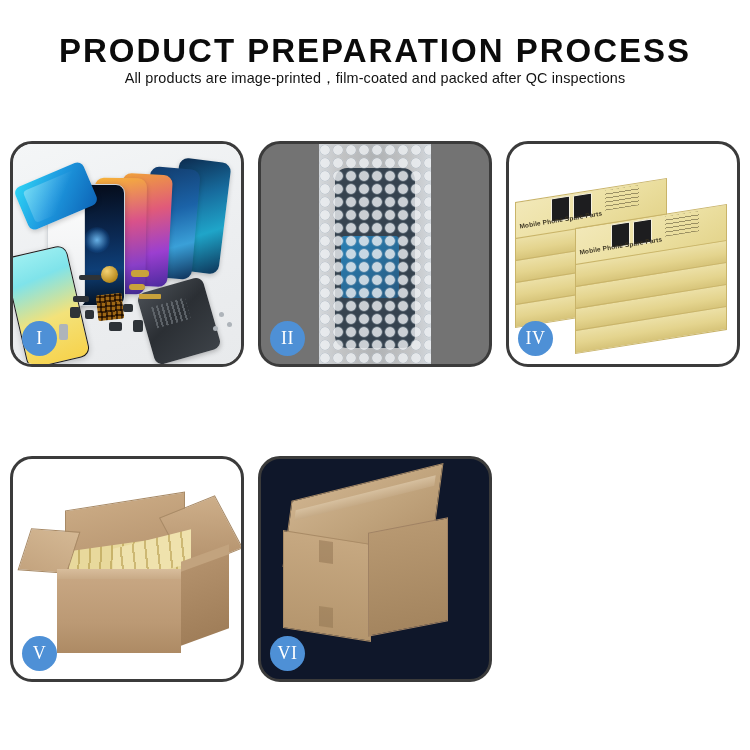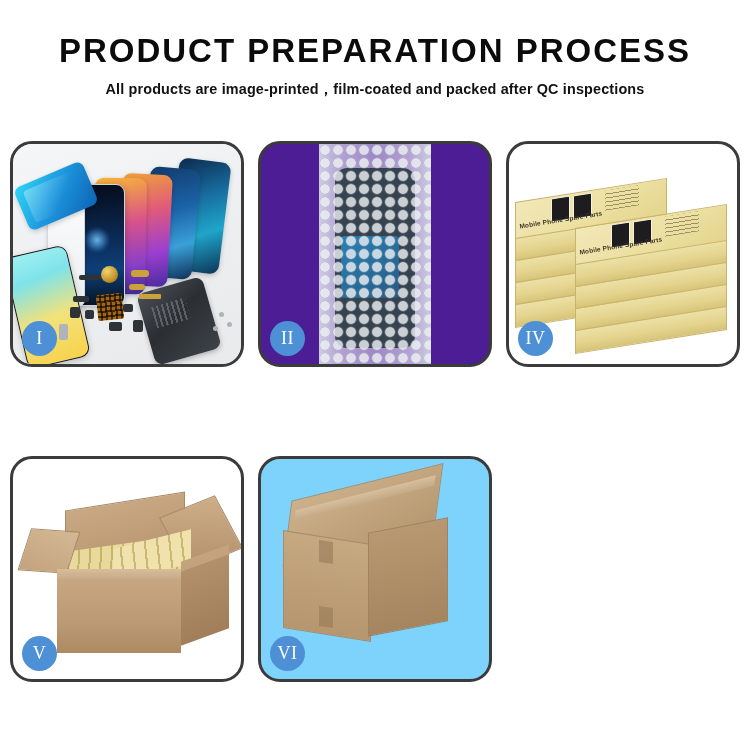--- a/index.html
+++ b/index.html
@@ -23,24 +23,23 @@
   .title {
     font-family: "Liberation Sans", sans-serif;
     font-size: 33px;
     font-weight: 700;
     letter-spacing: 2.0px;
     color: #0b0b0b;
     line-height: 1.05;
     white-space: nowrap;
   }
   .subtitle {
-    margin-top: 11px;
     font-family: "Liberation Sans", sans-serif;
     font-size: 14.4px;
-    font-weight: 700;
+    font-weight: 400;
     letter-spacing: 0.15px;
     color: #121212;
     white-space: nowrap;
   }
 
   
   .grid {
     position: absolute;
     top: 141px;
     left: 10px;
@@ -178,21 +177,21 @@
   }
   .part {
     position: absolute;
     background: #2e3338;
     border-radius: 2px;
   }
   .part.flex { background: #c9a23b; border-radius: 1px; }
   .part.silver { background: #aeb4ba; }
 
   
-  .p2 { background: #4c1d95; }
+  .p2 { background: #737373; }
   .bw-bag {
     position: absolute; left: 58px; top: 0px;
     width: 112px; height: 226px;
     background: linear-gradient(90deg,rgba(228,233,238,.85) 0%,rgba(247,249,251,.6) 20%,rgba(236,241,245,.5) 50%,rgba(247,249,251,.6) 80%,rgba(226,232,238,.85) 100%);
   }
   .bw-item {
     position: absolute; left: 16px; top: 24px;
     width: 80px; height: 180px;
     border-radius: 12px;
     background: linear-gradient(170deg,#3c4a57 0%,#2c3742 30%,#48606f 55%,#2a3views 70%,#32404c 100%);
@@ -364,21 +363,21 @@
     transform: skewY(-8deg);
   }
   .c5-fill2 {
     position: absolute; left: 100px; top: 80px;
     width: 78px; height: 34px;
     background: repeating-linear-gradient(84deg,#efe2ad 0 10px,#cdb873 10px 12px);
     transform: skewY(-14deg);
   }
 
   
-  .p6 { background: #7dd3fc; }
+  .p6 { background: #0f172a; }
   .c6-top {
     position: absolute; left: 26px; top: 24px;
     width: 150px; height: 62px;
     background: linear-gradient(160deg,#cdb18c 0%,#c0a37c 55%,#b5966f 100%);
     transform: skewY(-14deg) skewX(-8deg);
     border: 1px solid #a98b66;
   }
   .c6-tape {
     position: absolute; left: 34px; top: 34px;
     width: 140px; height: 10px;

